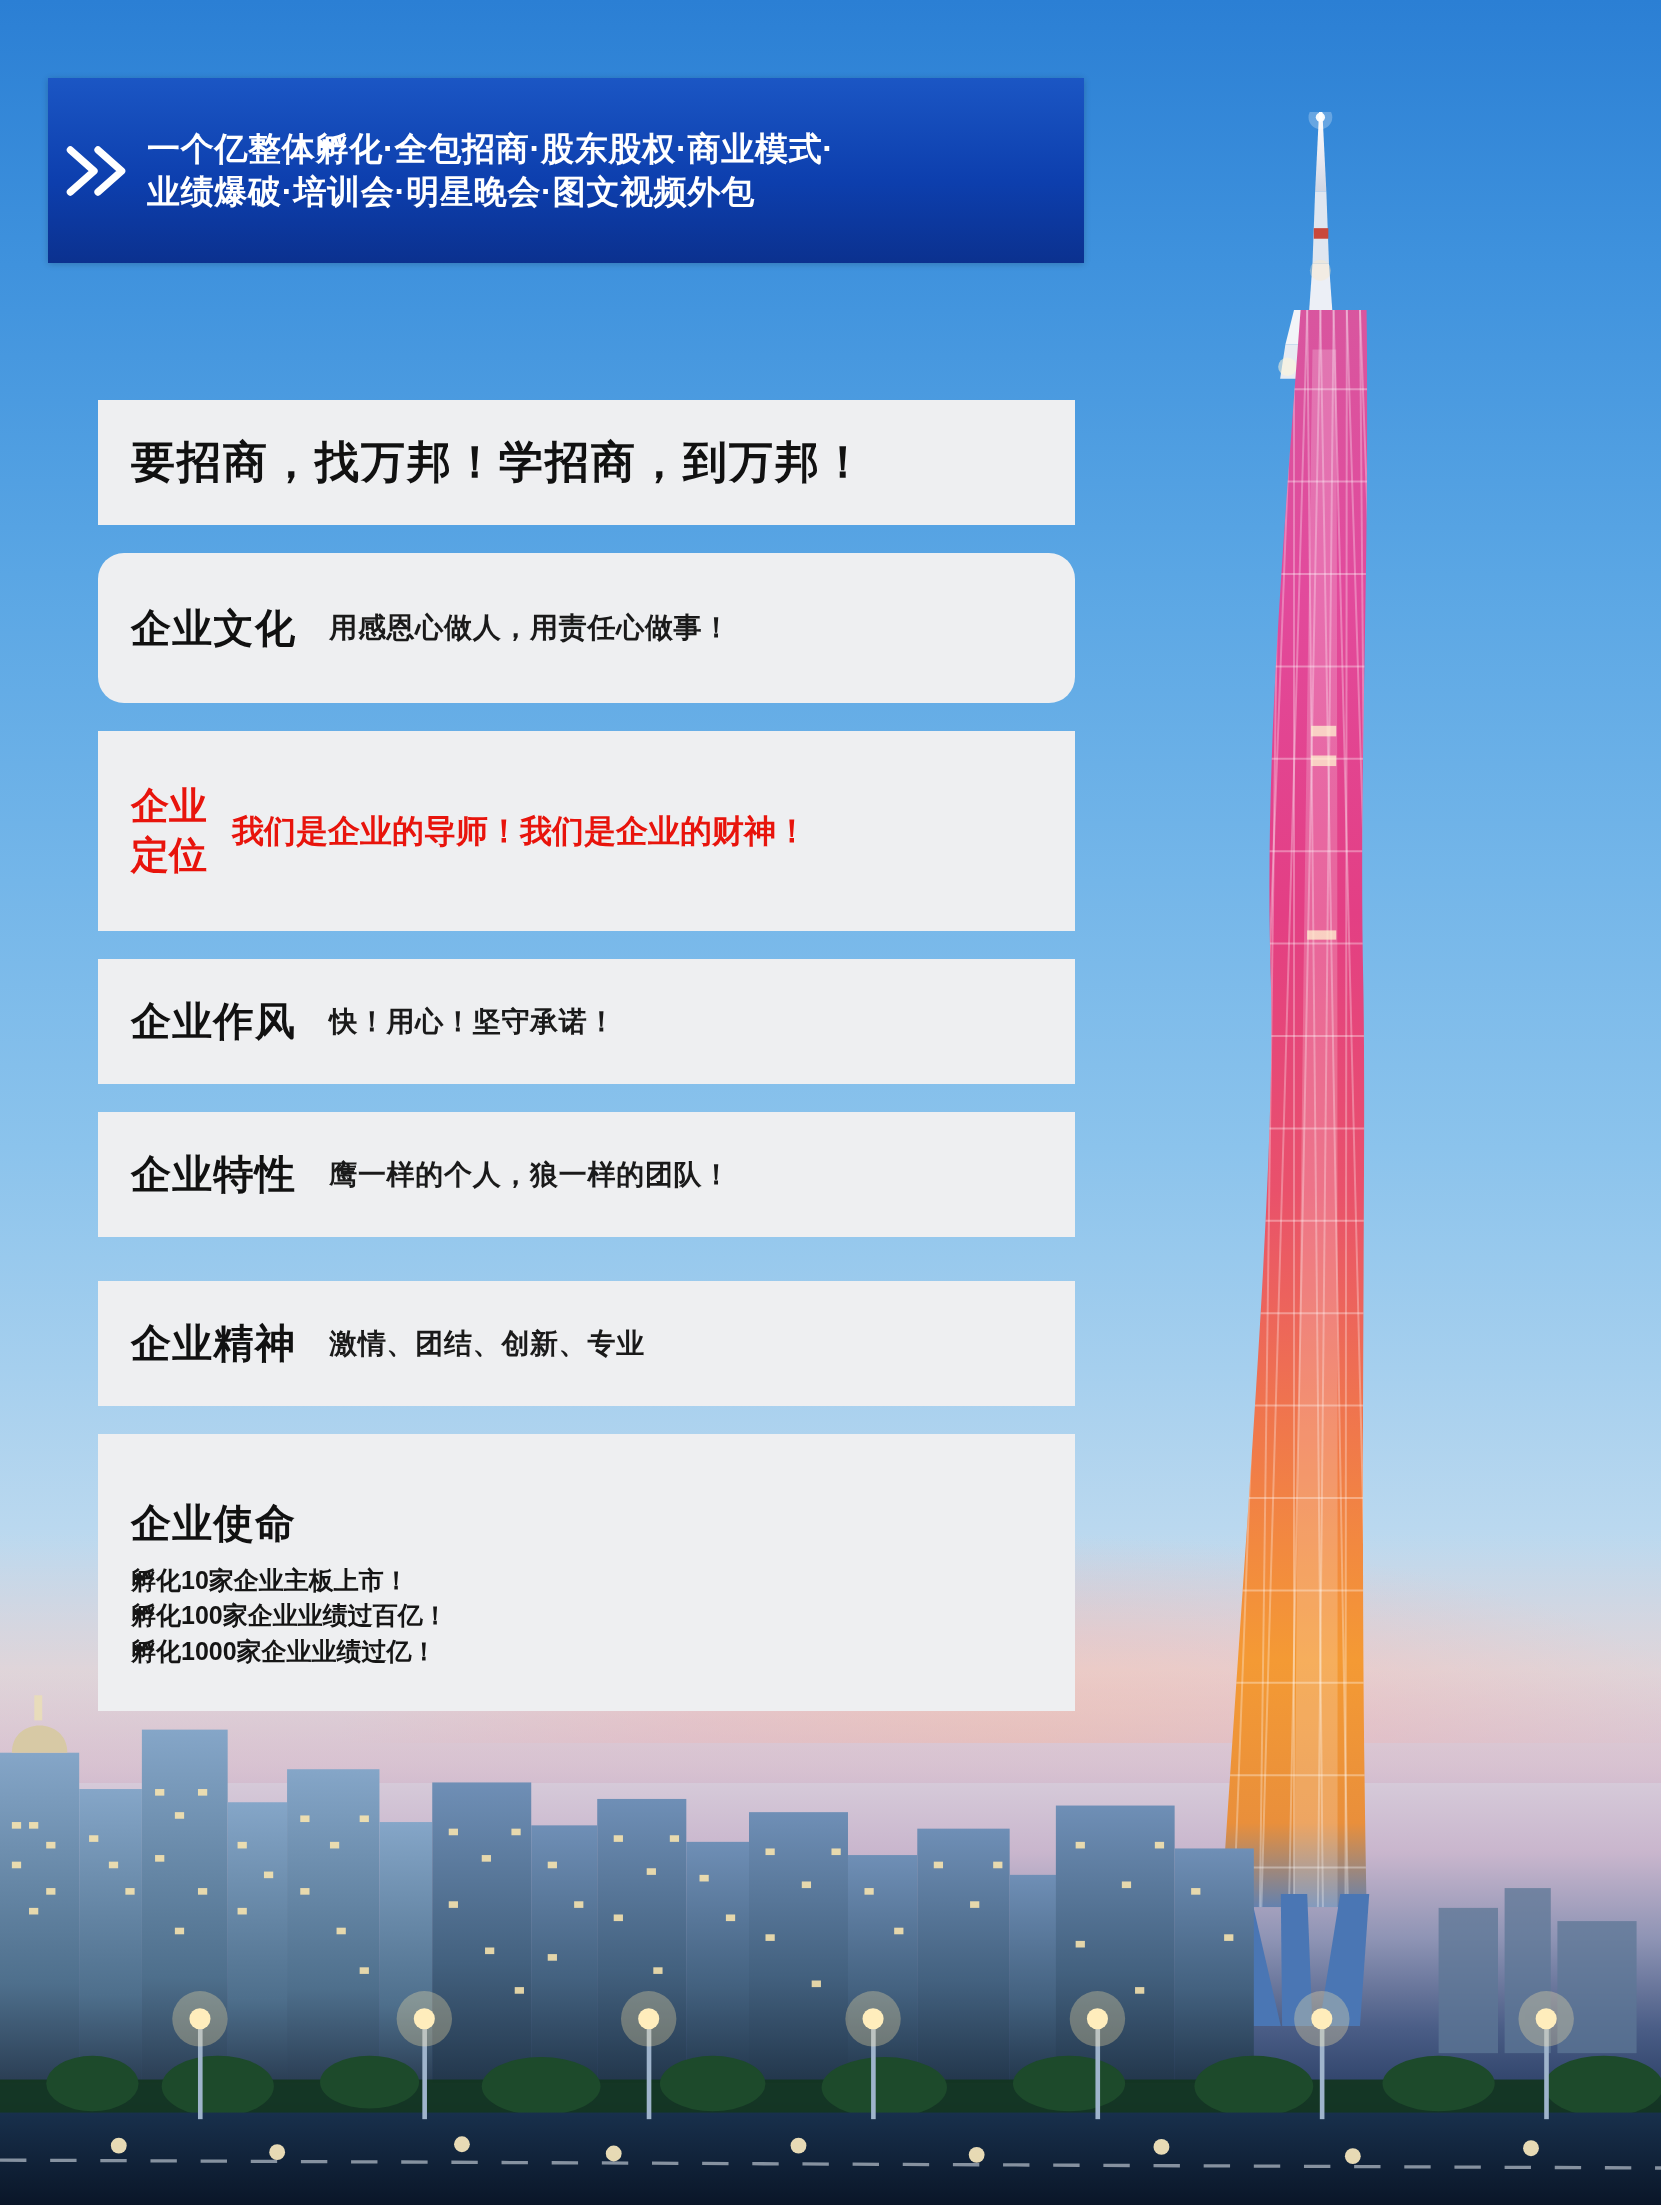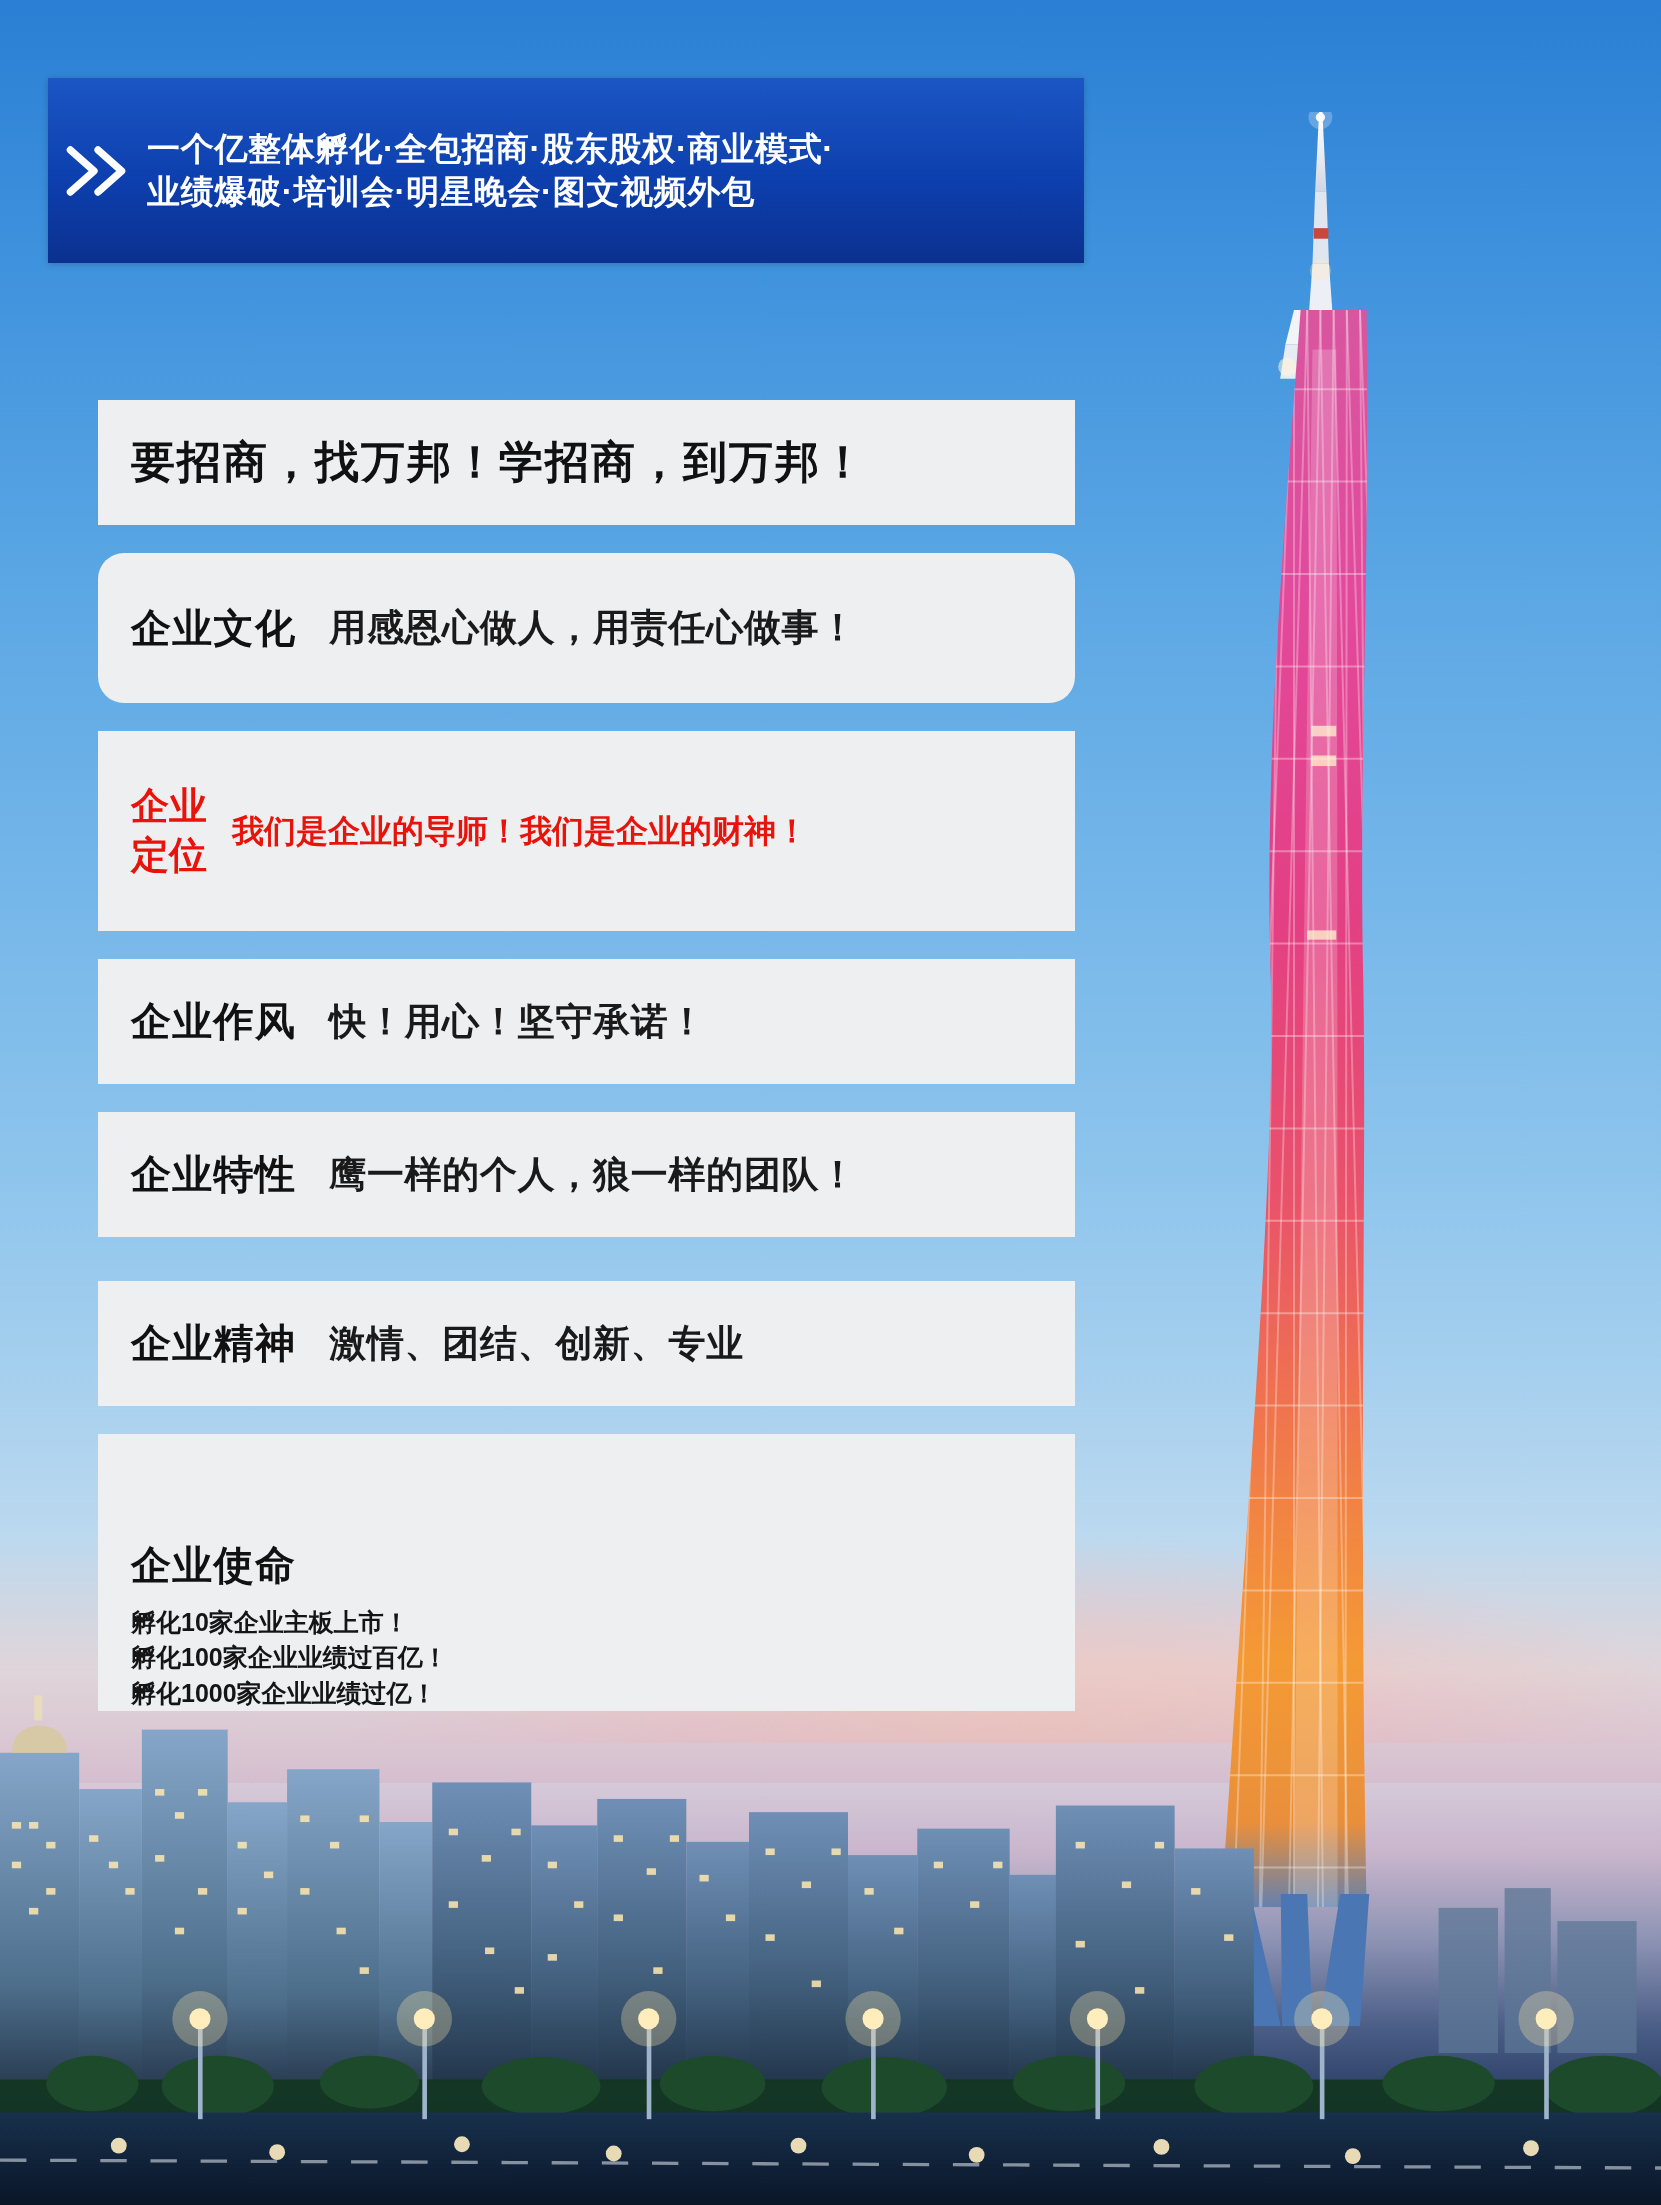--- a/index.html
+++ b/index.html
@@ -120,21 +120,21 @@
     box-sizing: border-box;
   }
   .card-title {
     font-size: 40px;
     font-weight: bold;
     color: #111111;
     white-space: nowrap;
     letter-spacing: 1.3px;
   }
   .card-desc {
-    font-size: 37px;
+    font-size: 28px;
     font-weight: bold;
     color: #1a1a1a;
     white-space: nowrap;
     letter-spacing: 0.7px;
   }
 
   
   .card.headline {
     height: 125px;
     margin-top: 40px;
@@ -184,21 +184,21 @@
 
   
   .card.spirit { height: 125px; margin-top: 44px; }
   .card.spirit .card-desc { margin-left: 33px; }
 
   
   .card.mission {
     height: 277px;
     flex-direction: column;
     align-items: flex-start;
-    justify-content: flex-end;
+    justify-content: center;
     padding-top: 20px;
     margin-top: 16px;
   }
   .card.mission .card-title {
     font-size: 40px;
     margin-bottom: 12px;
   }
   .mission-lines {
     display: flex;
     flex-direction: column;

